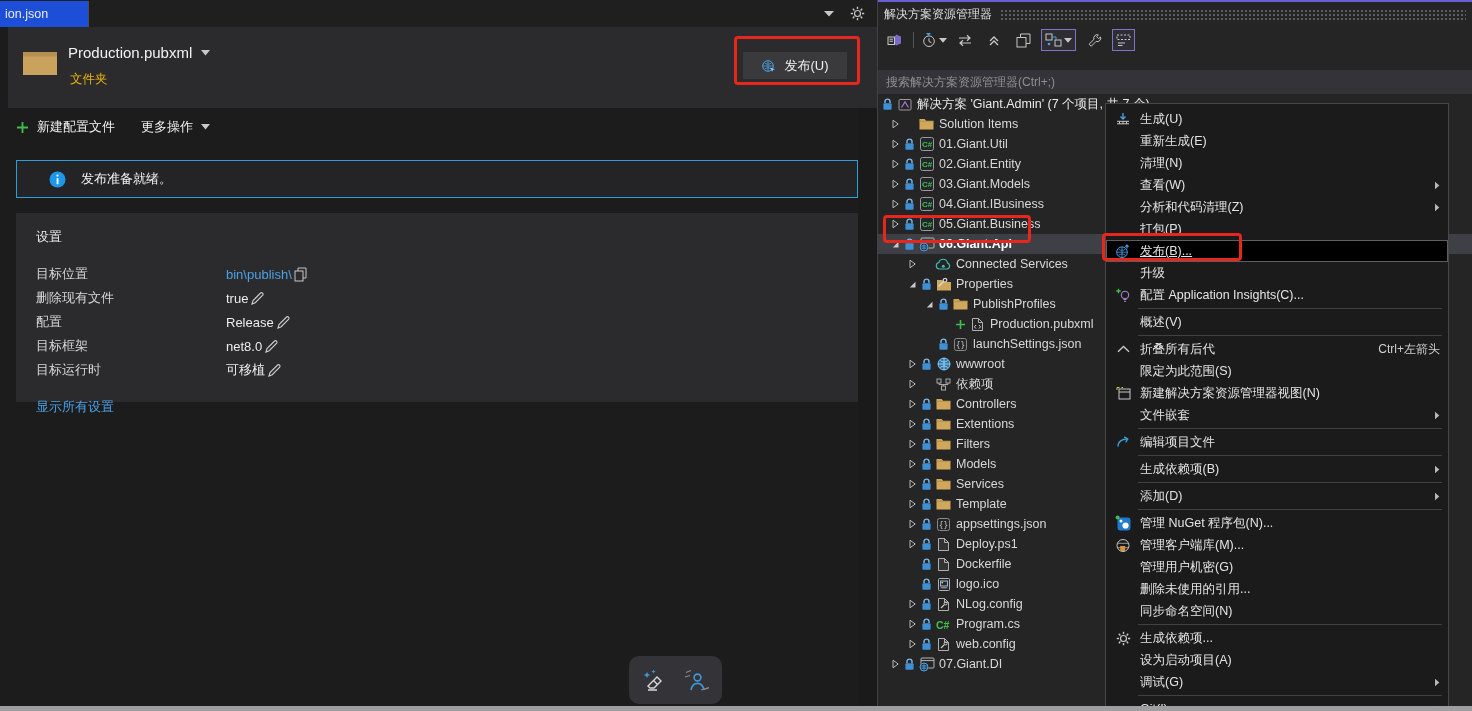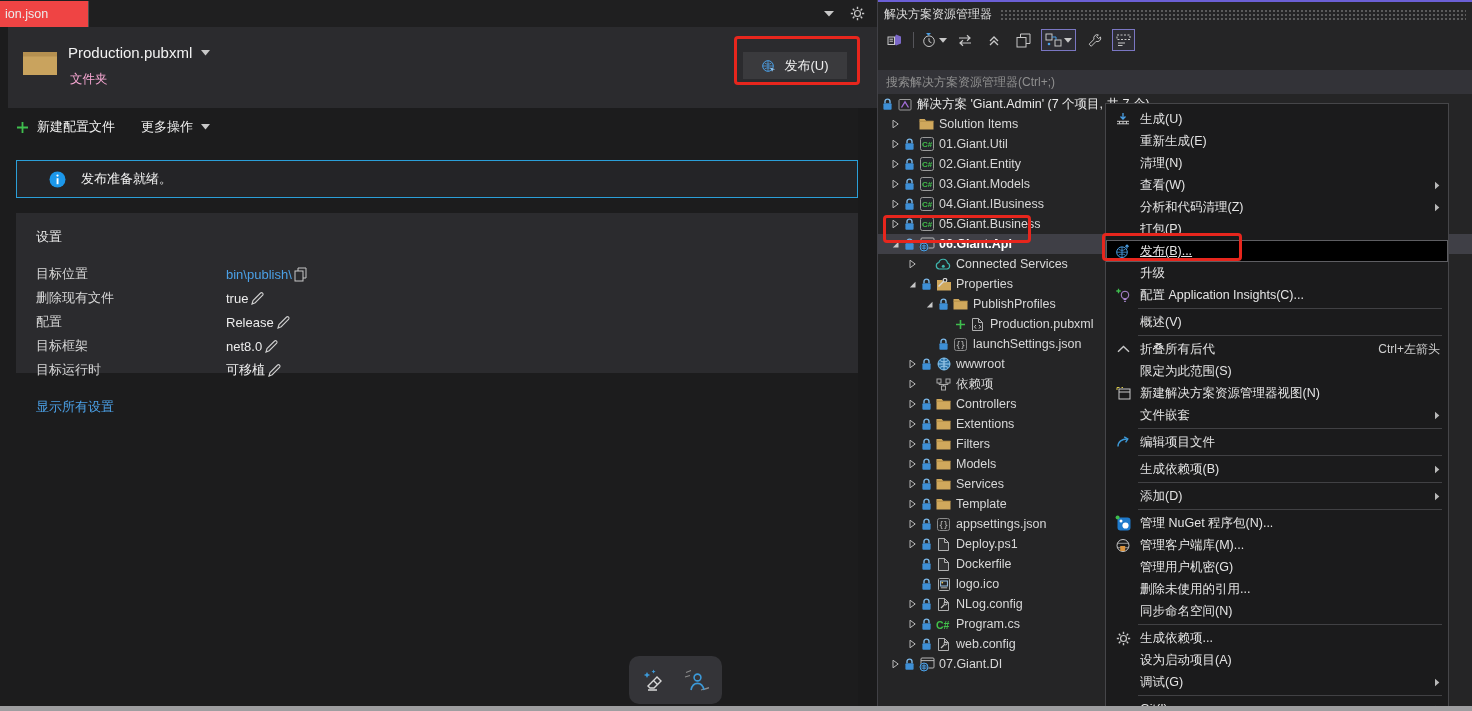--- a/index.html
+++ b/index.html
@@ -3,41 +3,41 @@
 <meta charset="utf-8">
 <style>
   * { margin:0; padding:0; box-sizing:border-box; }
   html,body { width:1472px; height:711px; background:#1b1b1c; overflow:hidden;
     font-family:"Liberation Sans","DejaVu Sans",sans-serif; }
   #stage { position:relative; width:1472px; height:711px; background:#1d1d1e; overflow:hidden; }
 
   
   #left-pane { position:absolute; left:0; top:0; width:877px; height:711px; background:#1c1c1d; }
   #tabstrip { position:absolute; left:0; top:0; right:0; height:27px; background:#1f1f20; }
-  #doc-tab { position:absolute; left:0; top:1px; width:89px; height:26px; background:#ef4444;
+  #doc-tab { position:absolute; left:0; top:1px; width:89px; height:26px; background:#1d4ed8;
     border-right:1px solid #4d4d4d; color:#ececec; font-size:12.5px; line-height:26px; padding-left:5px; }
   #well-icons { position:absolute; right:12px; top:6px; display:flex; gap:16px; align-items:center; }
   .ic { display:inline-flex; align-items:center; justify-content:center; }
 
   #pub-header { position:absolute; left:8px; top:27px; right:0; height:81px; background:#2b2b2e; }
   #hdr-folder { position:absolute; left:14px; top:20px; }
   #hdr-title { position:absolute; left:60px; top:17px; color:#f2f2f2; font-size:15px; display:flex; gap:9px; align-items:center; }
-  #hdr-sub { position:absolute; left:62px; top:44px; color:#f9a8d4; font-size:12.5px; }
+  #hdr-sub { position:absolute; left:62px; top:44px; color:#eab308; font-size:12.5px; }
   #publish-btn { position:absolute; left:735px; top:25px; width:104px; height:27px; background:#3a3a3d;
     color:#f0f0f0; font-size:13px; display:flex; align-items:center; justify-content:center; gap:7px; border:none; cursor:pointer; }
 
   #actions-row { position:absolute; left:16px; top:118px; display:flex; gap:26px; align-items:center;
     color:#f0f0f0; font-size:13px; }
   .act { display:flex; gap:8px; align-items:center; cursor:pointer; }
 
   #info-bar { position:absolute; left:16px; top:160px; width:842px; height:38px; background:#242427;
     border:1px solid #2b9fd8; display:flex; align-items:center; gap:15px; padding-left:32px;
     color:#f2f2f2; font-size:13px; }
 
-  #settings-card { position:absolute; left:16px; top:213px; width:842px; height:160px; background:#2b2b2e;
+  #settings-card { position:absolute; left:16px; top:213px; width:842px; height:189px; background:#2b2b2e;
     padding:15px 20px; }
   #settings-title { color:#e8e8e8; font-size:13px; margin-bottom:16px; }
   .set-row { display:flex; align-items:center; height:24px; font-size:13px; }
   .set-label { width:190px; color:#d6d6d6; }
   .set-value { color:#ececec; margin-right:2px; }
   .set-value.link { color:#4ba0e6; }
   #show-all { margin-top:16px; color:#4ba0e6; font-size:13px; cursor:pointer; display:inline-block; }
 
   #float-pill { position:absolute; left:629px; top:656px; width:93px; height:48px; background:#343438;
     border-radius:10px; display:flex; align-items:center; justify-content:center; gap:18px; }

